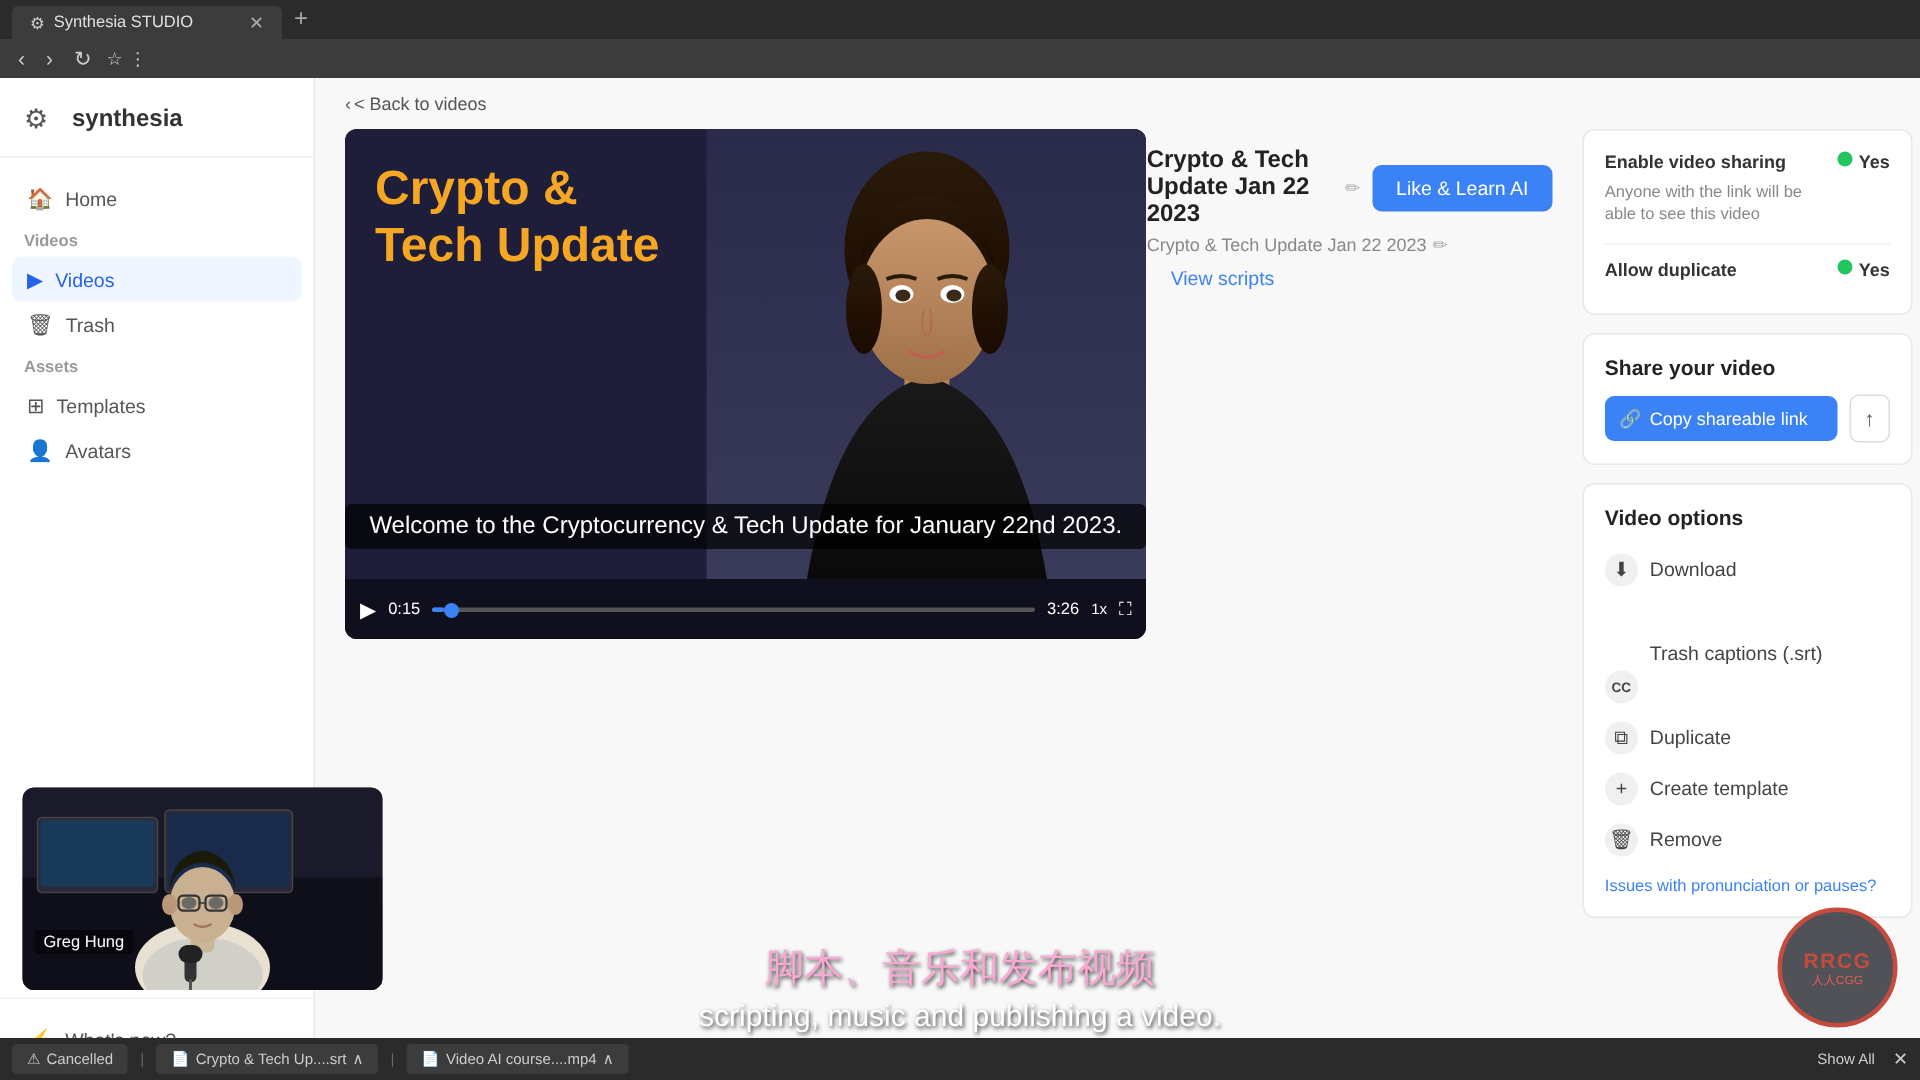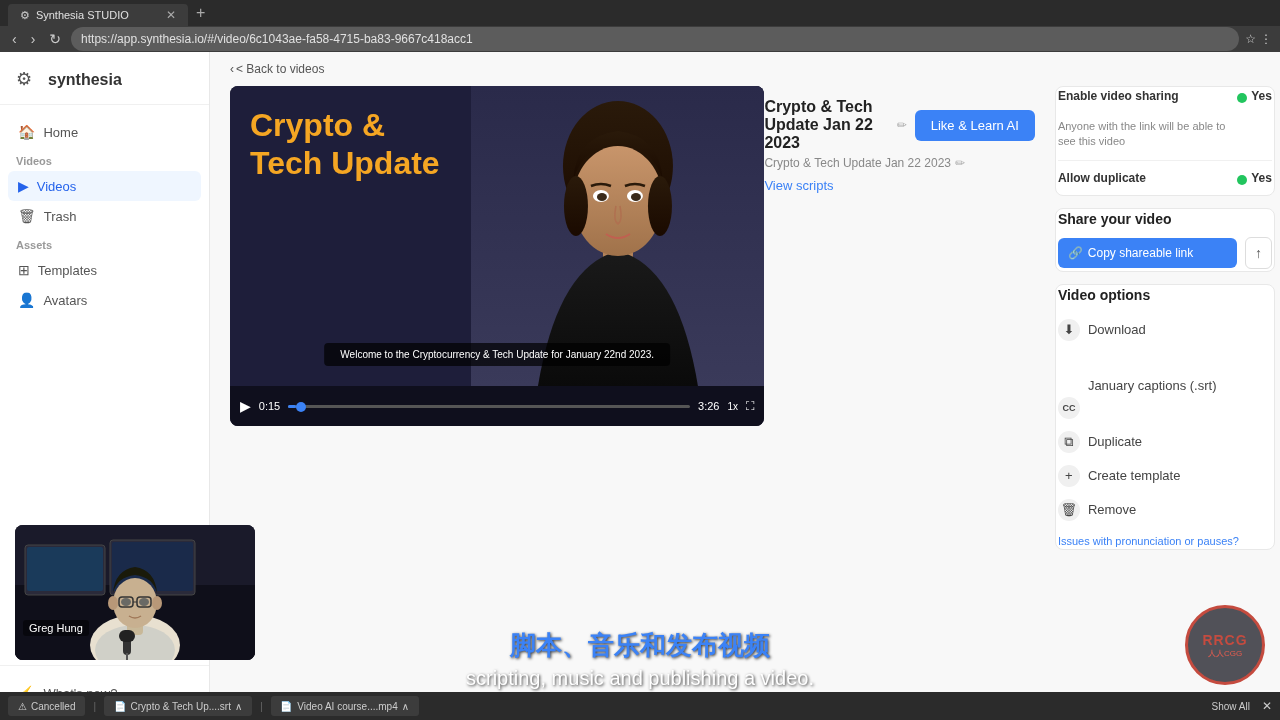--- a/index.html
+++ b/index.html
@@ -37,46 +37,46 @@
     .back-nav { padding: 10px 20px; }
     .back-link { color: #555; font-size: 12px; text-decoration: none; display: flex; align-items: center; gap: 4px; cursor: pointer; }
 
     .content-area { display: flex; gap: 20px; padding: 0 20px 20px; flex: 1; overflow: hidden; }
 
     
     .video-section { flex: 1; display: flex; }
     .video-player { background: #1a1a2e; border-radius: 8px; overflow: hidden; position: relative; width: 100%; aspect-ratio: 16/9; max-height: 340px; }
     .video-title-overlay { position: absolute; top: 20px; left: 20px; font-size: 32px; font-weight: 800; color: #f5a623; line-height: 1.2; }
     .video-avatar { position: absolute; right: 0; top: 0; bottom: 40px; width: 55%; background: linear-gradient(180deg, #2a2a4a 0%, #3a3a5a 100%); display: flex; align-items: center; justify-content: center; overflow: hidden; }
-    .caption-bar { position: absolute; bottom: 60px; left: 50%; transform: translateX(-50%); background: rgba(0,0,0,0.7); color: #fff; padding: 6px 16px; border-radius: 4px; font-size: 10px; text-align: center; white-space: nowrap; }
+    .caption-bar { position: absolute; bottom: 60px; left: 50%; transform: translateX(-50%); background: rgba(0,0,0,0.7); color: #fff; padding: 6px 16px; border-radius: 4px; font-size: 16px; text-align: center; white-space: nowrap; }
     .video-controls { position: absolute; bottom: 0; left: 0; right: 0; background: rgba(0,0,0,0.5); height: 40px; display: flex; align-items: center; padding: 0 10px; gap: 8px; }
     .play-btn { color: #fff; font-size: 14px; cursor: pointer; }
     .time-current { color: #fff; font-size: 11px; }
     .progress-bar { flex: 1; height: 3px; background: #555; border-radius: 2px; position: relative; cursor: pointer; }
     .progress-fill { width: 2%; height: 100%; background: #3b82f6; border-radius: 2px; }
     .progress-dot { width: 10px; height: 10px; background: #3b82f6; border-radius: 50%; position: absolute; top: -3px; left: 2%; }
     .time-total { color: #fff; font-size: 11px; }
     .speed-btn { color: #fff; font-size: 10px; }
     .fullscreen-btn { color: #fff; font-size: 12px; cursor: pointer; }
 
     .video-info { padding: 12px 0 8px; }
     .video-title-row { display: flex; align-items: center; gap: 8px; justify-content: space-between; }
     .video-name { font-size: 16px; font-weight: 600; color: #222; }
     .edit-icon { color: #aaa; font-size: 12px; cursor: pointer; }
     .like-btn { background: #3b82f6; color: #fff; border: none; border-radius: 6px; padding: 8px 16px; font-size: 13px; cursor: pointer; white-space: nowrap; }
     .video-subtitle { font-size: 12px; color: #888; margin-top: 4px; display: flex; align-items: center; gap: 4px; }
-    .view-scripts { color: #3b82f6; font-size: 13px; cursor: pointer; margin-top: 8px; display: block; text-decoration: none; }
+    .view-scripts { color: #3b82f6; font-size: 13px; cursor: pointer; margin-top: 8px; display: block; text-decoration: none; margin-left: 16px; }
 
     
     .right-panel { width: 220px; flex-shrink: 0; display: flex; flex-direction: column; gap: 12px; }
-    .panel-card { background: #fff; border-radius: 8px; border: 1px solid #e8e8e8; padding: 2px; }
+    .panel-card { background: #fff; border-radius: 8px; border: 1px solid #e8e8e8; padding: 14px; }
     .toggle-row { display: flex; align-items: flex-start; justify-content: space-between; gap: 8px; margin-bottom: 8px; }
     .toggle-label { font-size: 12px; font-weight: 600; color: #333; }
-    .toggle-desc { font-size: 11px; color: #888; margin-top: 16px; line-height: 1.4; }
-    .toggle-yes { display: flex; align-items: flex-end; gap: 4px; font-size: 12px; font-weight: 600; color: #333; white-space: nowrap; }
+    .toggle-desc { font-size: 11px; color: #888; margin-top: 6px; line-height: 1.4; }
+    .toggle-yes { display: flex; align-items: flex-start; gap: 4px; font-size: 12px; font-weight: 600; color: #333; white-space: nowrap; }
     .toggle-dot { width: 10px; height: 10px; border-radius: 50%; background: #22c55e; display: inline-block; }
     .divider { border: none; border-top: 1px solid #f0f0f0; margin: 10px 0; }
 
     .share-section { }
     .share-title { font-size: 14px; font-weight: 600; color: #222; margin-bottom: 10px; }
     .share-actions { display: flex; align-items: center; gap: 8px; }
     .copy-link-btn { flex: 1; background: #3b82f6; color: #fff; border: none; border-radius: 6px; padding: 8px 10px; font-size: 12px; cursor: pointer; display: flex; align-items: center; gap: 5px; }
     .share-upload-btn { background: none; border: 1px solid #ddd; border-radius: 6px; padding: 7px 9px; cursor: pointer; color: #555; font-size: 14px; }
 
     .options-title { font-size: 14px; font-weight: 600; color: #222; margin-bottom: 10px; }
@@ -90,21 +90,21 @@
     .issues-link { font-size: 11px; color: #3b82f6; cursor: pointer; margin-top: 8px; text-decoration: none; display: block; }
 
     
     .webcam-overlay { position: absolute; bottom: 60px; left: 15px; width: 240px; height: 135px; background: #2a2a2a; border-radius: 8px; overflow: hidden; z-index: 10; }
     .webcam-content { width: 100%; height: 100%; background: linear-gradient(135deg, #1a1a2a 0%, #3a3a4a 100%); display: flex; align-items: center; justify-content: center; position: relative; }
     .webcam-person { width: 100%; height: 100%; background: linear-gradient(to bottom, #3a3a4a, #1a1a2a); display: flex; align-items: center; justify-content: center; color: #aaa; font-size: 40px; }
     .webcam-label { position: absolute; bottom: 24px; left: 8px; background: rgba(0,0,0,0.5); color: #fff; font-size: 11px; padding: 2px 6px; border-radius: 3px; }
 
     
     .subtitle-overlay { position: absolute; bottom: 30px; left: 0; right: 0; text-align: center; z-index: 5; }
-    .subtitle-chinese { font-size: 26px; color: #3b82f6; font-weight: 700; text-shadow: 1px 1px 3px rgba(0,0,0,0.8); margin-bottom: 4px; }
+    .subtitle-chinese { font-size: 26px; color: #f9a8d4; font-weight: 400; text-shadow: 1px 1px 3px rgba(0,0,0,0.8); margin-bottom: 4px; }
     .subtitle-english { font-size: 20px; color: #fff; font-weight: 500; text-shadow: 1px 1px 3px rgba(0,0,0,0.8); }
 
     
     .taskbar { position: absolute; bottom: 0; left: 0; right: 0; height: 28px; background: #2b2b2b; display: flex; align-items: center; padding: 0 8px; gap: 8px; z-index: 20; }
     .taskbar-item { background: #3c3c3c; color: #ccc; font-size: 10px; padding: 2px 10px; border-radius: 3px; cursor: pointer; display: flex; align-items: center; gap: 4px; height: 20px; }
     .taskbar-sep { color: #666; font-size: 10px; }
     .show-all-btn { color: #ccc; font-size: 10px; margin-left: auto; }
     .taskbar-close { color: #ccc; font-size: 12px; cursor: pointer; margin-left: 4px; }
 
     
@@ -122,23 +122,20 @@
       <span style="font-size:11px;">⚙</span>
       <span class="tab-title">Synthesia STUDIO</span>
       <span class="tab-close">✕</span>
     </div>
     <div style="padding: 4px 8px; color: #aaa; cursor: pointer; font-size: 16px; align-self: center;">+</div>
   </div>
   <div class="browser-nav">
     <button class="nav-btn">‹</button>
     <button class="nav-btn">›</button>
     <button class="nav-btn">↻</button>
-    <div class="address-bar">
-      <span>https://app.synthesia.io/#/video/6c1043ae-fa58-4715-ba83-9667c418acc1</span>
-    </div>
     <div class="browser-icons">
       <span class="browser-icon">☆</span>
       <span class="browser-icon">⋮</span>
     </div>
   </div>
 </div>
 
 <div class="app-container">
 
   <div class="sidebar">
@@ -311,21 +308,21 @@
         </div>
 
         <div class="panel-card">
           <div class="options-title">Video options</div>
           <div class="option-item">
             <div class="option-icon download">⬇</div>
             <span>Download</span>
           </div>
           <div class="option-item">
             <div class="option-icon captions" style="font-size:9px;font-weight:700;">CC</div>
-            <span>January captions (.srt)</span>
+            <span>Trash captions (.srt)</span>
           </div>
           <div class="option-item">
             <div class="option-icon duplicate">⧉</div>
             <span>Duplicate</span>
           </div>
           <div class="option-item">
             <div class="option-icon template">+</div>
             <span>Create template</span>
           </div>
           <div class="option-item">

